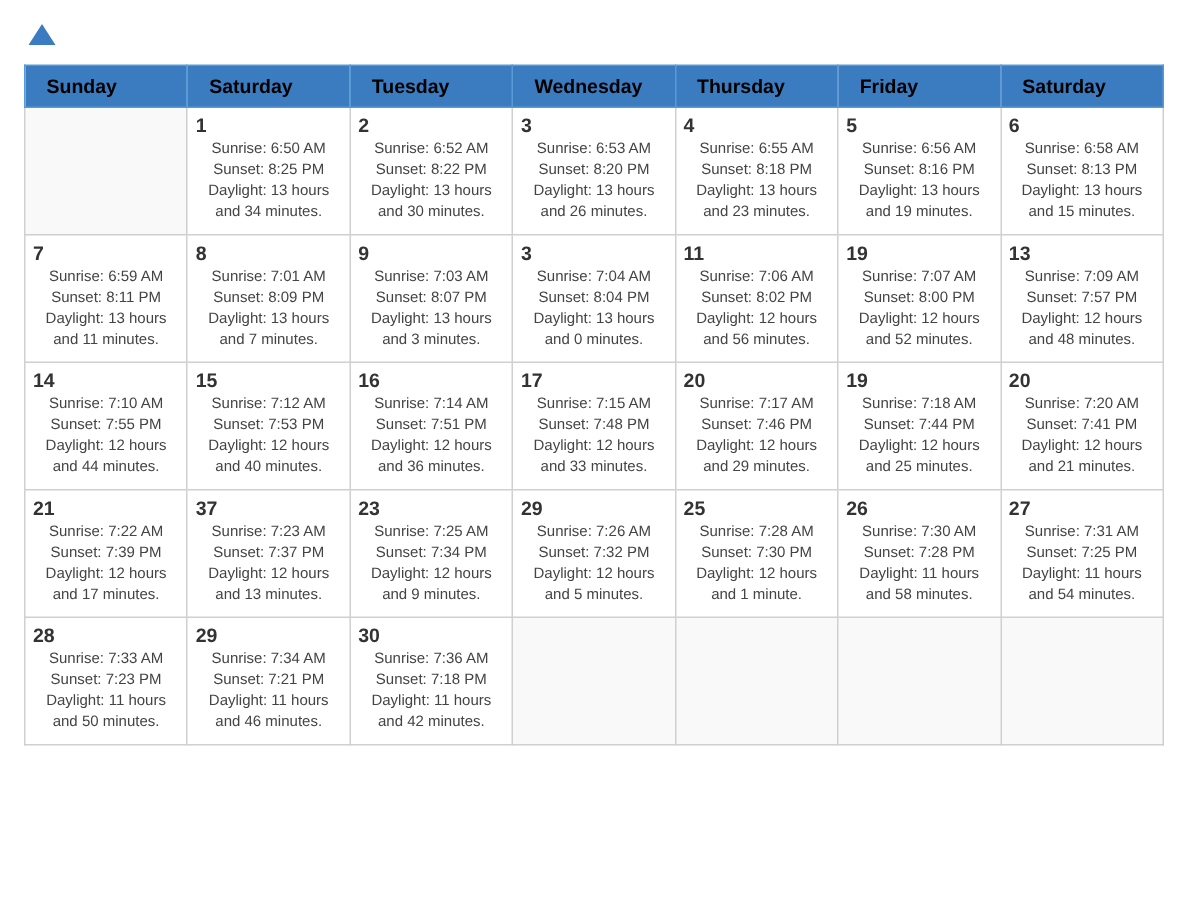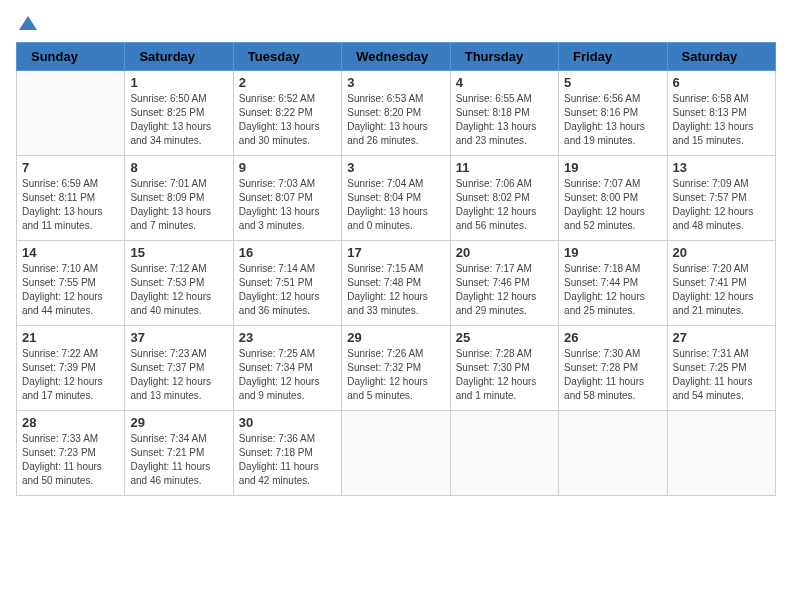--- a/index.html
+++ b/index.html
@@ -76,20 +76,21 @@
       font-size: 13px;
       font-weight: bold;
       color: #333;
       display: block;
       margin-bottom: 2px;
     }
     .day-info {
       font-size: 10px;
       color: #444;
       line-height: 1.4;
+      text-align: center;
     }
     .empty-cell {
       background: #f9f9f9;
     }
     .week-row td {
       height: 85px;
     }
   </style>
 </head>
 <body>

